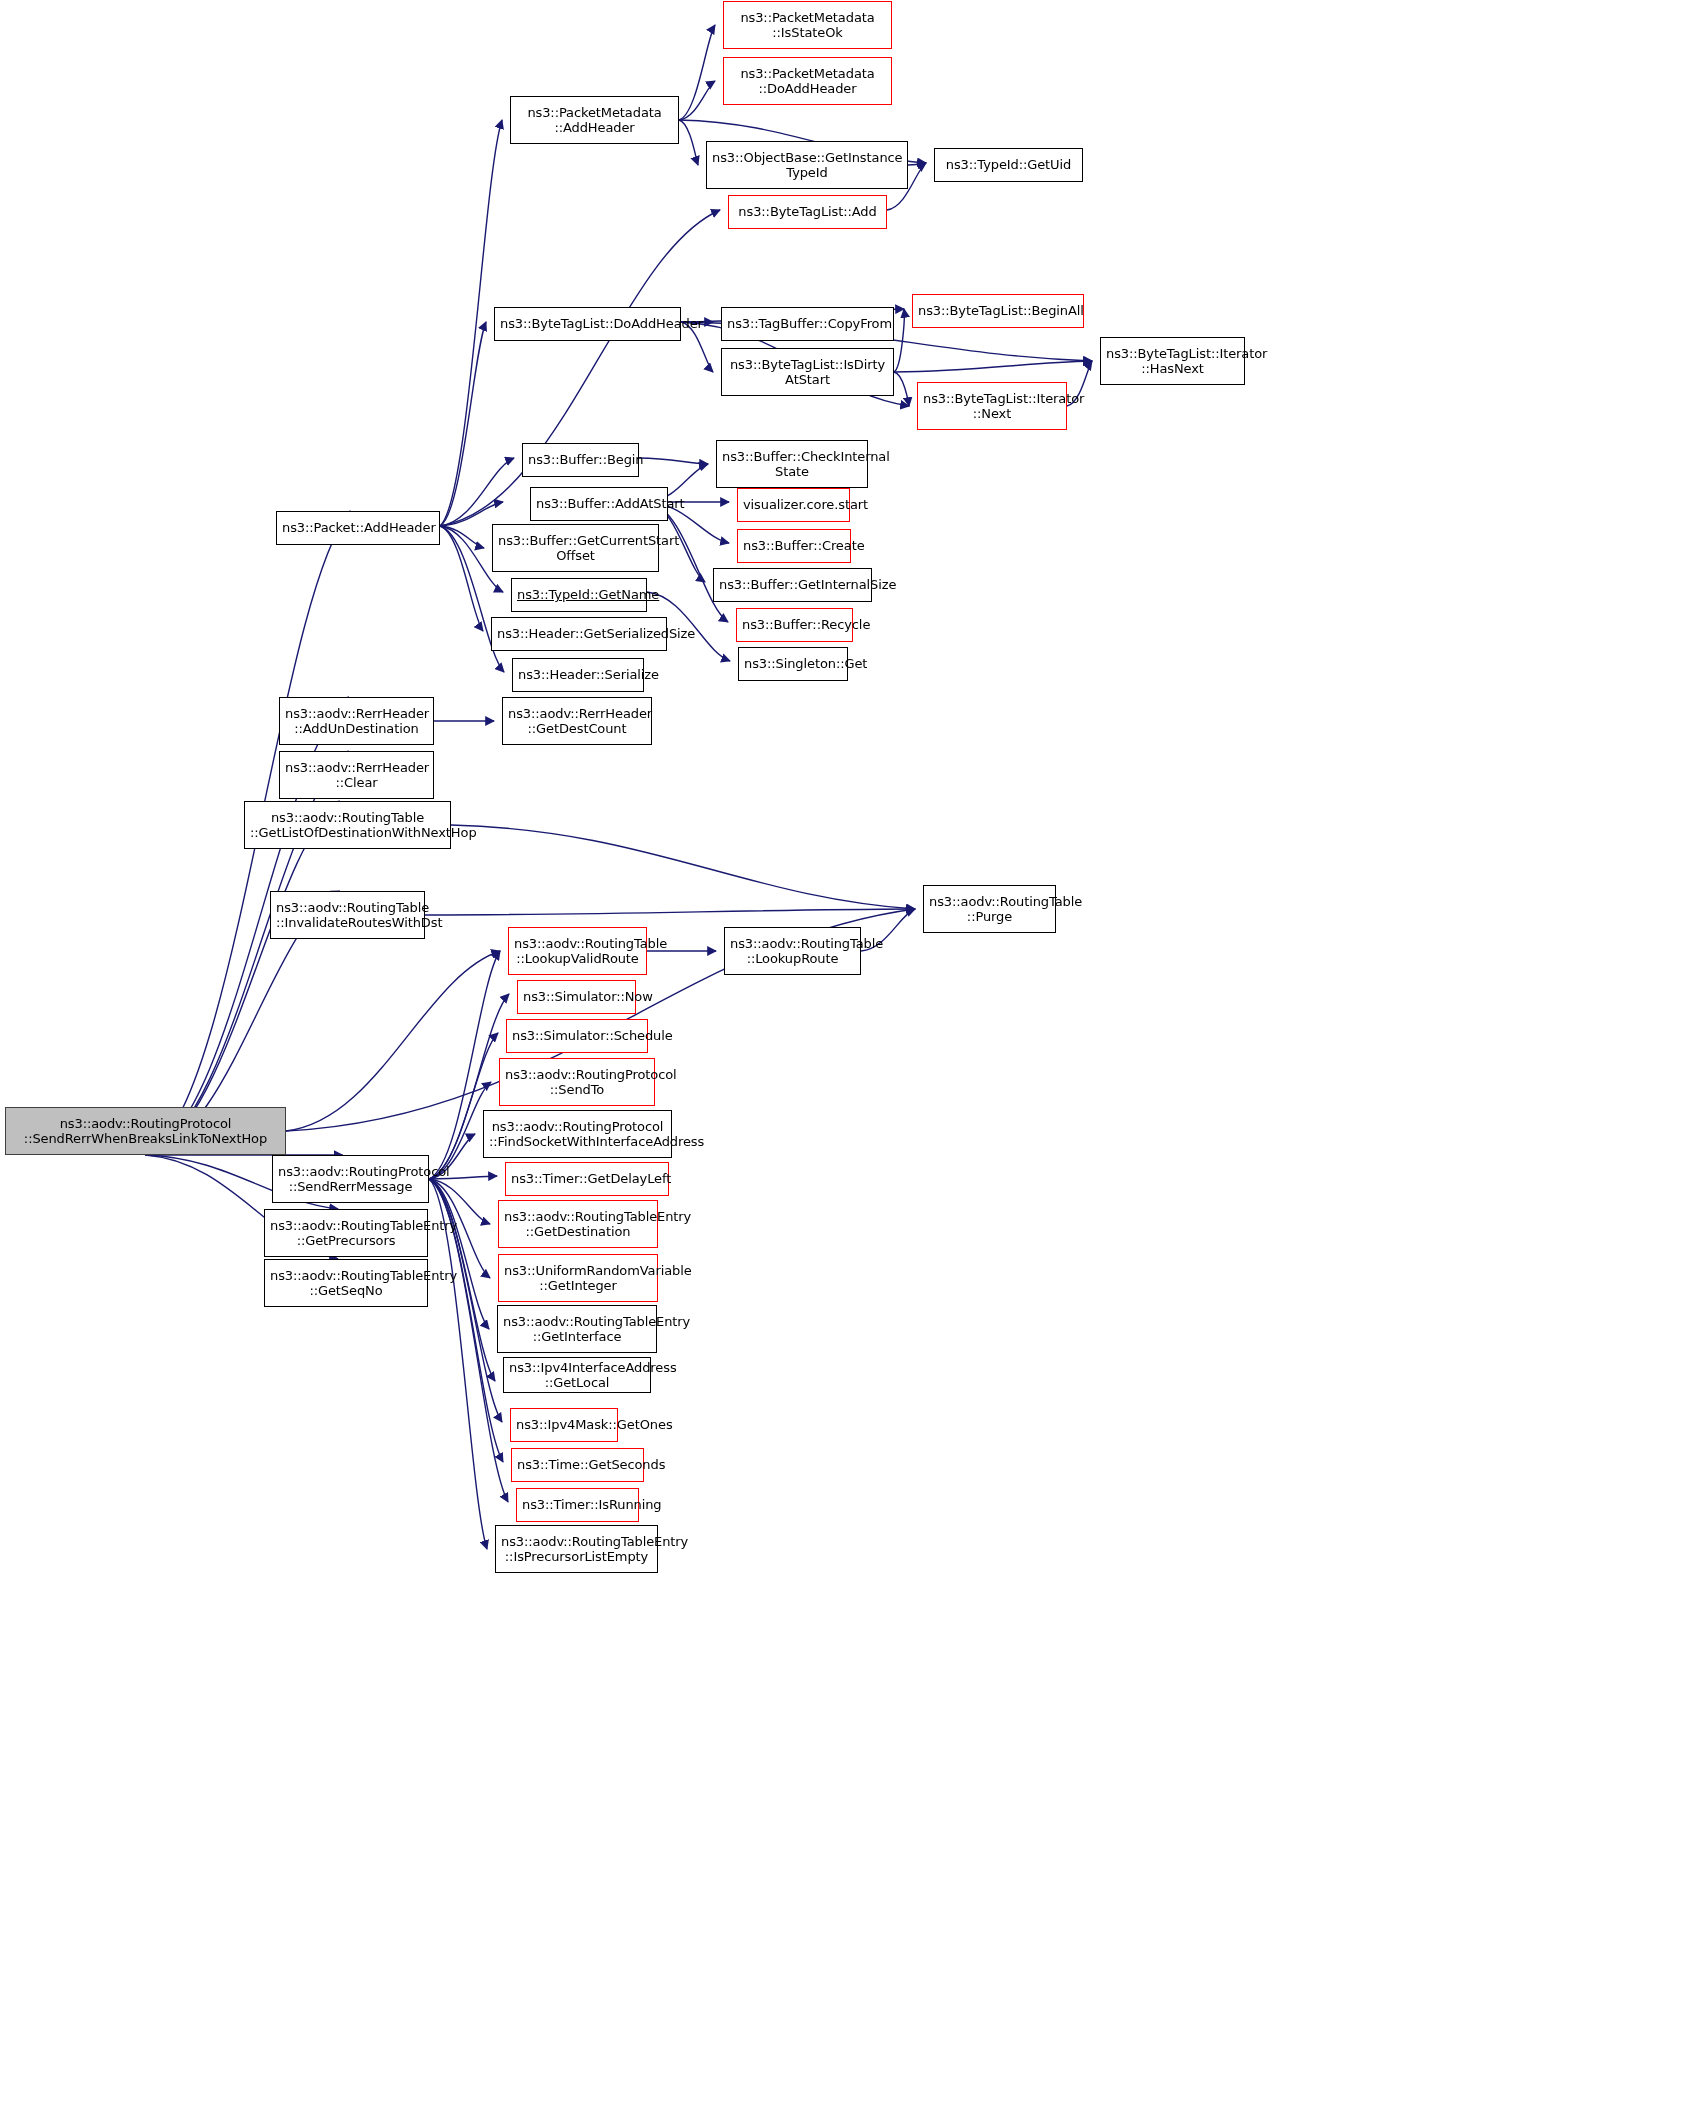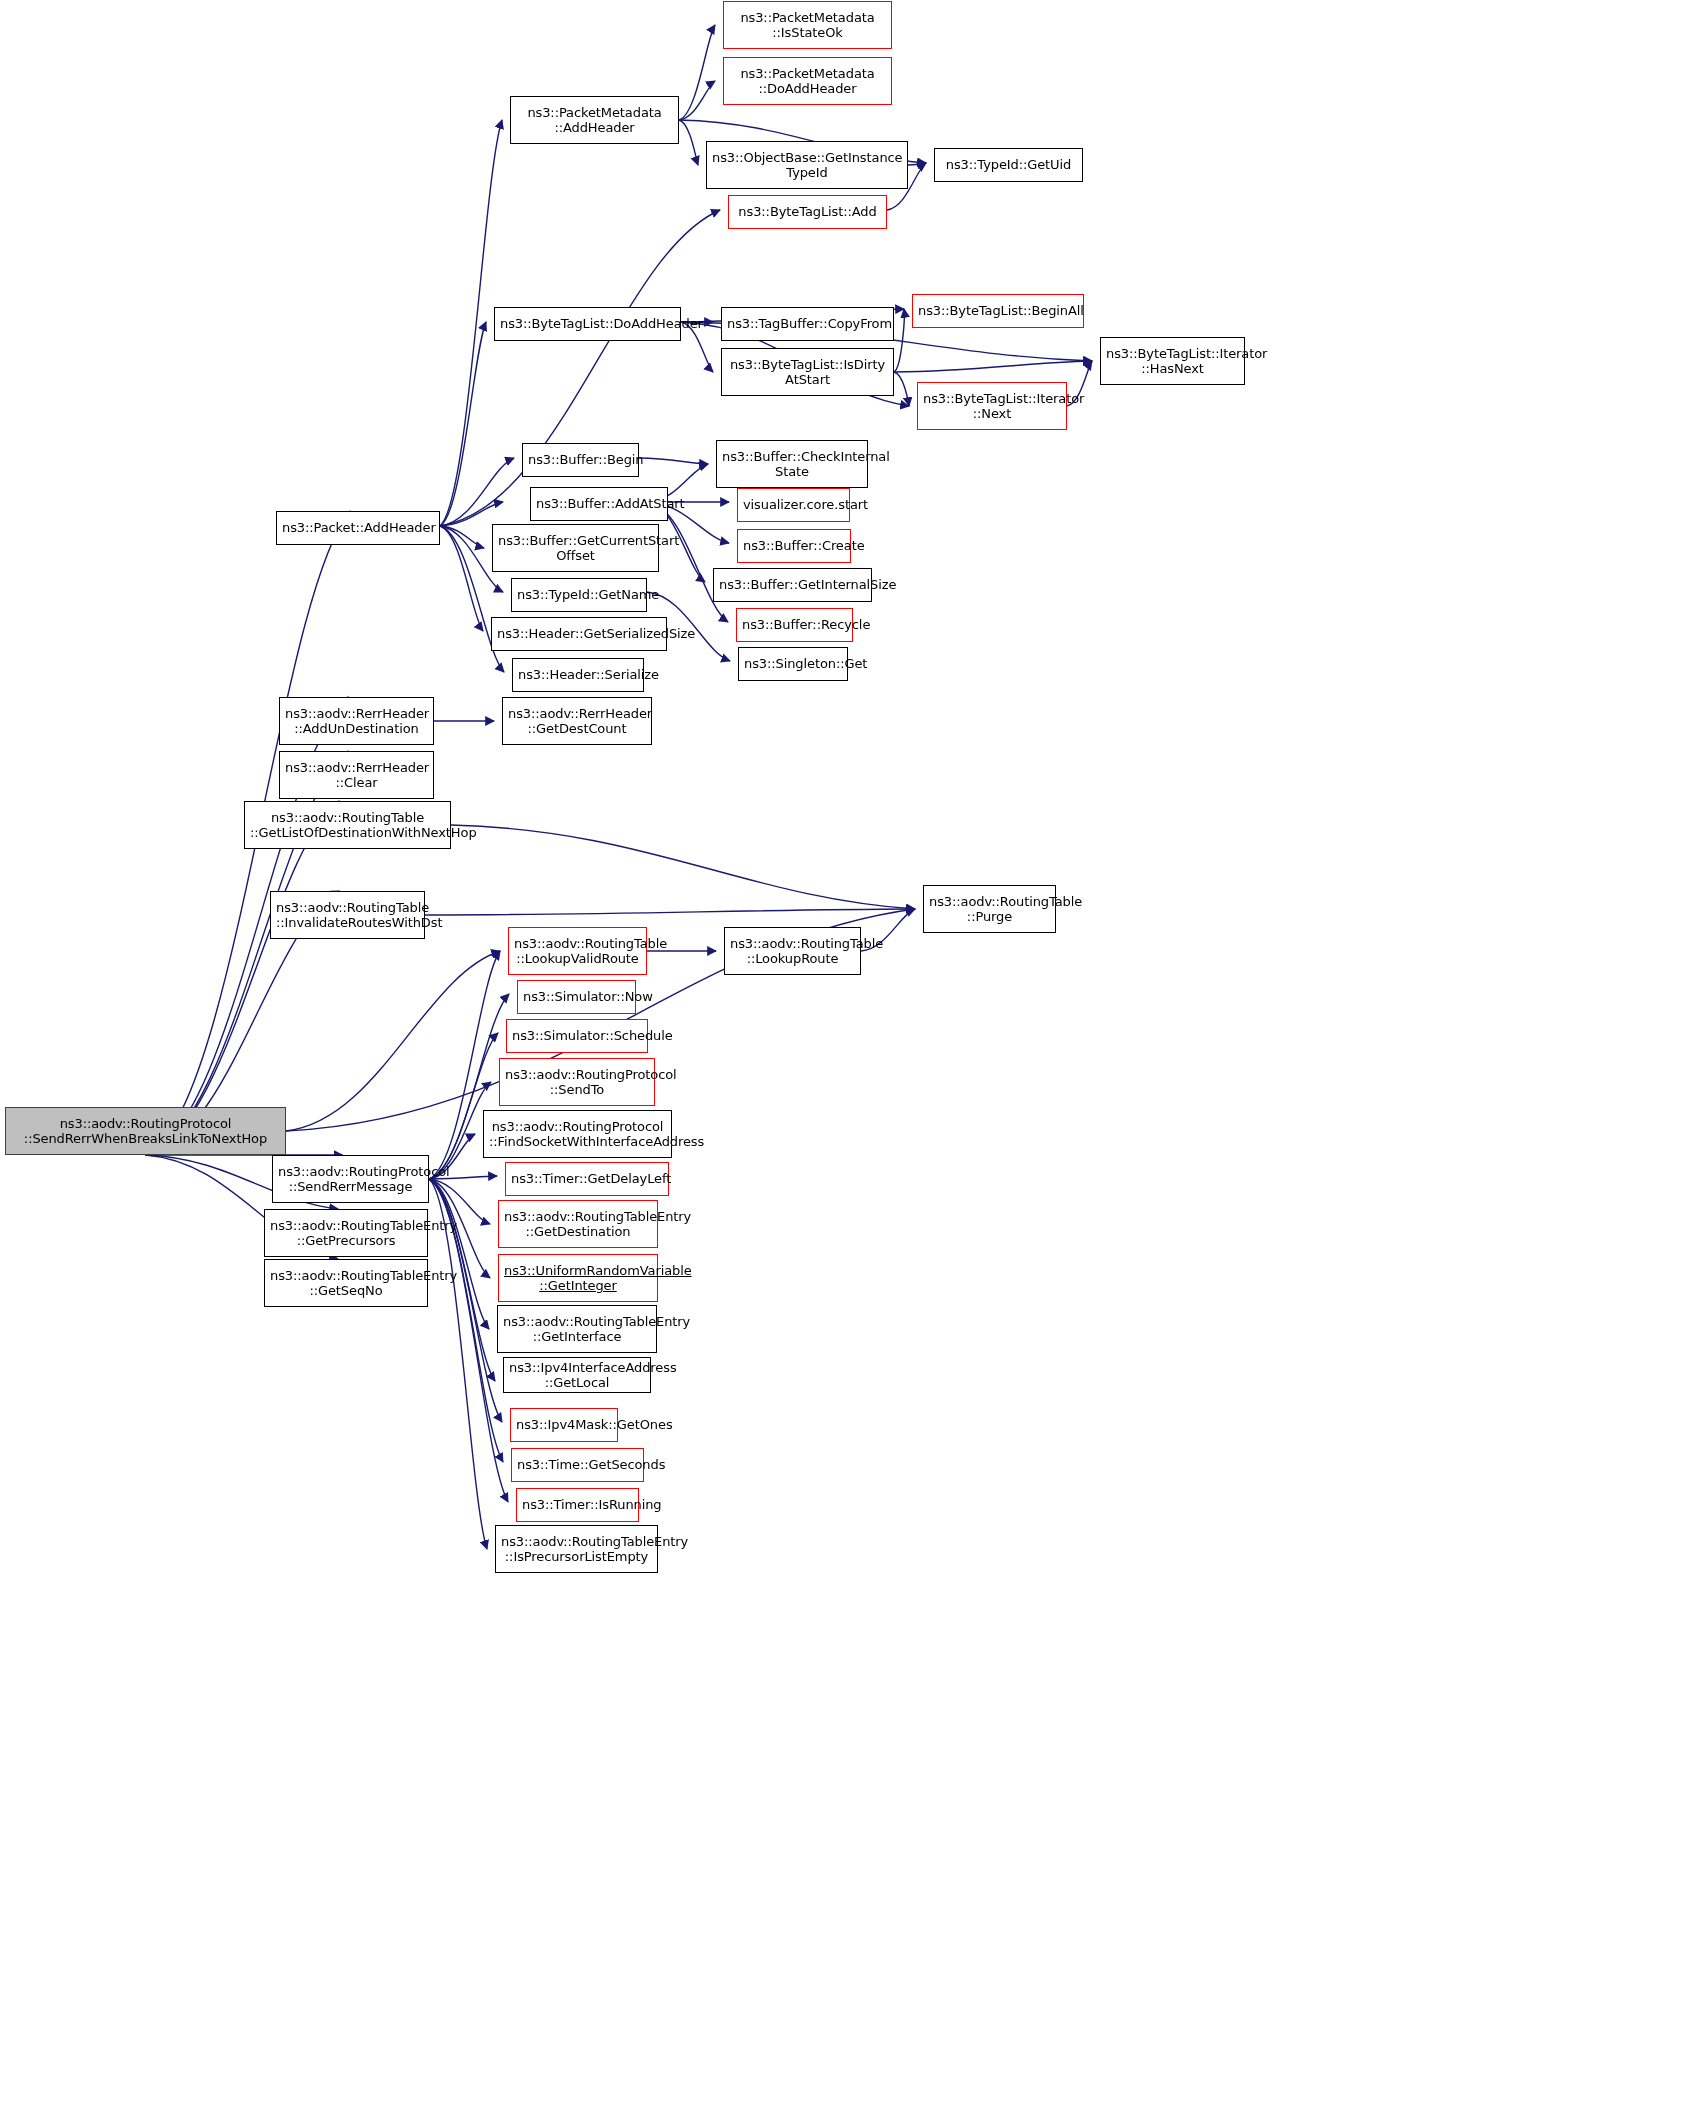--- a/index.html
+++ b/index.html
@@ -149,21 +149,21 @@
       <div class="node" style="left: 276px; top: 511px; width: 164px; height: 30px;"><span class="lbl">ns3::Packet::AddHeader</span></div>
       <div class="node" style="left: 522px; top: 443px; width: 117px; height: 30px;"><span class="lbl">ns3::Buffer::Begin</span></div>
       <div class="node" style="left: 716px; top: 440px; width: 152px; height: 48px;"><span class="lbl">ns3::Buffer::CheckInternal
 State</span></div>
       <div class="node" style="left: 511px; top: 487px; width: 138px; height: 30px; margin-left: 19px;"><span class="lbl">ns3::Buffer::AddAtStart</span></div>
       <div class="node red" style="left: 737px; top: 488px; width: 113px; height: 28px;"><span class="lbl">visualizer.core.start</span></div>
       <div class="node" style="left: 492px; top: 524px; width: 167px; height: 48px;"><span class="lbl">ns3::Buffer::GetCurrentStart
 Offset</span></div>
       <div class="node red" style="left: 737px; top: 529px; width: 114px; height: 28px;"><span class="lbl">ns3::Buffer::Create</span></div>
       <div class="node" style="left: 713px; top: 568px; width: 159px; height: 28px;"><span class="lbl">ns3::Buffer::GetInternalSize</span></div>
-      <div class="node" style="left: 511px; top: 578px; width: 136px; height: 28px;"><span class="lbl">ns3::TypeId::GetName</span></div>
+      <div class="node" style="left: 511px; top: 578px; width: 136px; height: 28px; text-decoration: underline;"><span class="lbl">ns3::TypeId::GetName</span></div>
       <div class="node red" style="left: 736px; top: 608px; width: 117px; height: 28px;"><span class="lbl">ns3::Buffer::Recycle</span></div>
       <div class="node" style="left: 491px; top: 617px; width: 176px; height: 28px;"><span class="lbl">ns3::Header::GetSerializedSize</span></div>
       <div class="node" style="left: 738px; top: 647px; width: 110px; height: 28px;"><span class="lbl">ns3::Singleton::Get</span></div>
       <div class="node" style="left: 512px; top: 658px; width: 132px; height: 28px;"><span class="lbl">ns3::Header::Serialize</span></div>
       <div class="node" style="left: 279px; top: 697px; width: 155px; height: 48px;"><span class="lbl">ns3::aodv::RerrHeader
 ::AddUnDestination</span></div>
       <div class="node" style="left: 502px; top: 697px; width: 150px; height: 48px;"><span class="lbl">ns3::aodv::RerrHeader
 ::GetDestCount</span></div>
       <div class="node" style="left: 279px; top: 751px; width: 155px; height: 48px;"><span class="lbl">ns3::aodv::RerrHeader
 ::Clear</span></div>
@@ -183,21 +183,21 @@
 ::SendTo</span></div>
       <div class="node" style="left: 483px; top: 1110px; width: 189px; height: 48px;"><span class="lbl">ns3::aodv::RoutingProtocol
 ::FindSocketWithInterfaceAddress</span></div>
       <div class="node red" style="left: 505px; top: 1162px; width: 164px; height: 28px;"><span class="lbl">ns3::Timer::GetDelayLeft</span></div>
       <div class="node" style="left: 272px; top: 1155px; width: 157px; height: 48px;"><span class="lbl">ns3::aodv::RoutingProtocol
 ::SendRerrMessage</span></div>
       <div class="node red" style="left: 498px; top: 1200px; width: 160px; height: 48px;"><span class="lbl">ns3::aodv::RoutingTableEntry
 ::GetDestination</span></div>
       <div class="node" style="left: 264px; top: 1209px; width: 164px; height: 48px;"><span class="lbl">ns3::aodv::RoutingTableEntry
 ::GetPrecursors</span></div>
-      <div class="node red" style="left: 498px; top: 1254px; width: 160px; height: 48px; text-decoration: underline;"><span class="lbl">ns3::UniformRandomVariable
+      <div class="node red" style="left: 498px; top: 1254px; width: 160px; height: 48px;"><span class="lbl">ns3::UniformRandomVariable
 ::GetInteger</span></div>
       <div class="node" style="left: 264px; top: 1259px; width: 164px; height: 48px;"><span class="lbl">ns3::aodv::RoutingTableEntry
 ::GetSeqNo</span></div>
       <div class="node" style="left: 497px; top: 1305px; width: 160px; height: 48px;"><span class="lbl">ns3::aodv::RoutingTableEntry
 ::GetInterface</span></div>
       <div class="node" style="left: 503px; top: 1357px; width: 148px; height: 36px;"><span class="lbl">ns3::Ipv4InterfaceAddress
 ::GetLocal</span></div>
       <div class="node red" style="left: 510px; top: 1408px; width: 108px; height: 28px;"><span class="lbl">ns3::Ipv4Mask::GetOnes</span></div>
       <div class="node red" style="left: 511px; top: 1448px; width: 133px; height: 28px;"><span class="lbl">ns3::Time::GetSeconds</span></div>
       <div class="node red" style="left: 516px; top: 1488px; width: 123px; height: 28px;"><span class="lbl">ns3::Timer::IsRunning</span></div>

